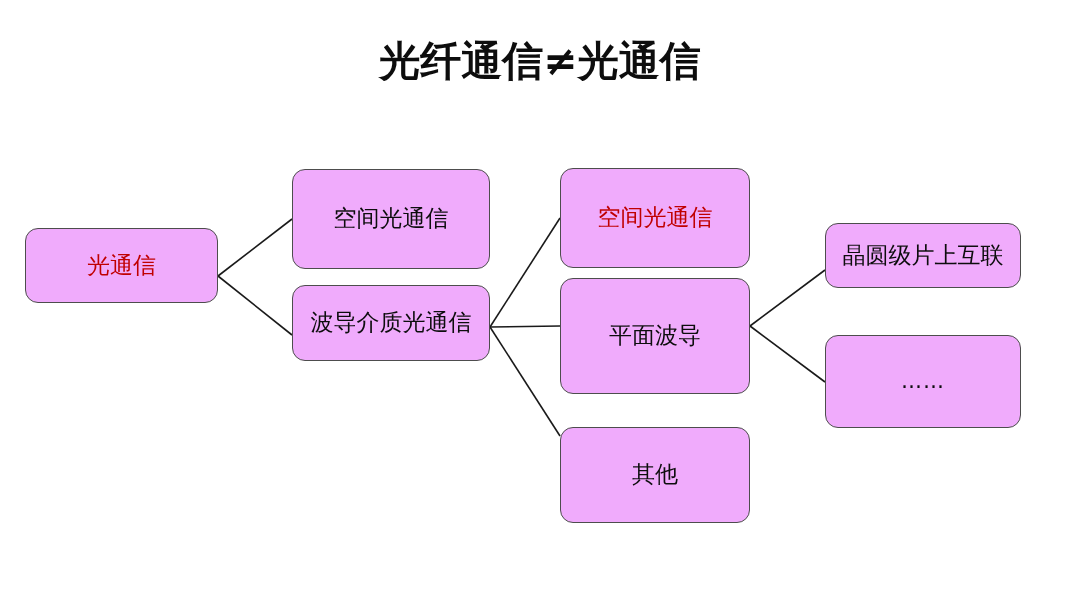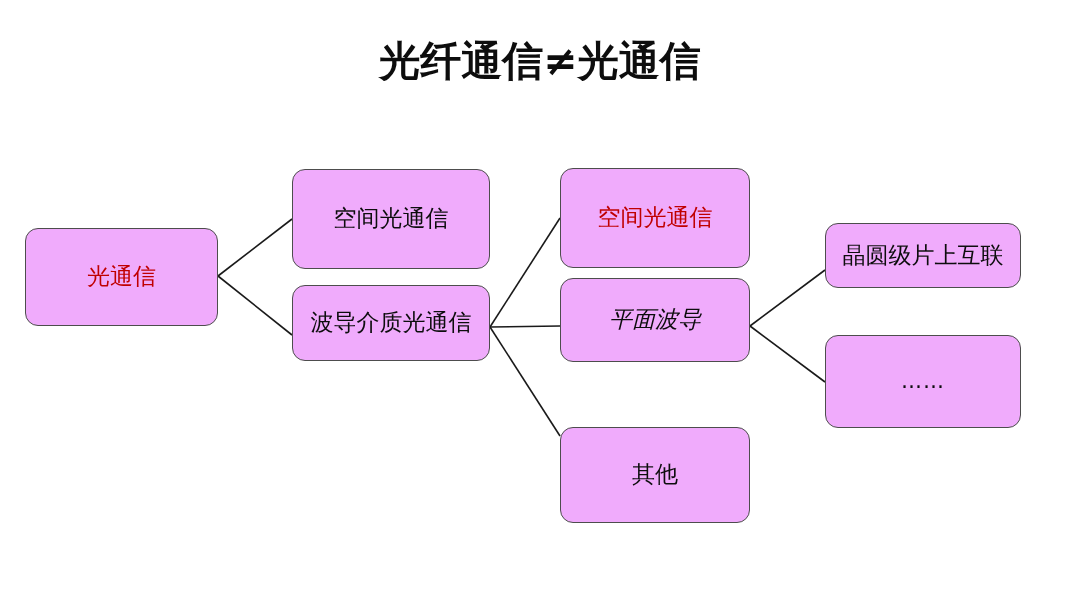--- a/index.html
+++ b/index.html
@@ -76,33 +76,33 @@
       <line x1="218" y1="276" x2="292" y2="219" stroke="#1a1a1a" stroke-width="1.6"></line>
       <line x1="218" y1="276" x2="292" y2="335" stroke="#1a1a1a" stroke-width="1.6"></line>
       <line x1="490" y1="327" x2="560" y2="218" stroke="#1a1a1a" stroke-width="1.6"></line>
       <line x1="490" y1="327" x2="560" y2="326" stroke="#1a1a1a" stroke-width="1.6"></line>
       <line x1="490" y1="327" x2="560" y2="436" stroke="#1a1a1a" stroke-width="1.6"></line>
       <line x1="750" y1="326" x2="825" y2="270" stroke="#1a1a1a" stroke-width="1.6"></line>
       <line x1="750" y1="326" x2="825" y2="382" stroke="#1a1a1a" stroke-width="1.6"></line>
     </svg>
 
   <div id="nodes-layer">
-      <div class="node red" style="left: 25px; top: 228px; width: 193px; height: 98px;">
+      <div class="node red" style="left: 25px; top: 228px; width: 193px; height: 75px;">
         <span class="label">光通信</span>
       </div>
       <div class="node" style="left: 292px; top: 169px; width: 198px; height: 100px;">
         <span class="label">空间光通信</span>
       </div>
       <div class="node" style="left: 292px; top: 285px; width: 198px; height: 76px;">
         <span class="label">波导介质光通信</span>
       </div>
       <div class="node red" style="left: 560px; top: 168px; width: 190px; height: 100px;">
         <span class="label">空间光通信</span>
       </div>
-      <div class="node" style="left: 560px; top: 278px; width: 190px; height: 84px; font-style: italic;">
+      <div class="node" style="left: 560px; top: 278px; width: 190px; height: 116px;">
         <span class="label">平面波导</span>
       </div>
       <div class="node" style="left: 560px; top: 388px; width: 190px; height: 96px; margin-top: 39px;">
         <span class="label">其他</span>
       </div>
       <div class="node" style="left: 825px; top: 223px; width: 196px; height: 65px;">
         <span class="label">晶圆级片上互联</span>
       </div>
       <div class="node ellipsis" style="left: 825px; top: 335px; width: 196px; height: 93px;">
         <span class="label">……</span>

